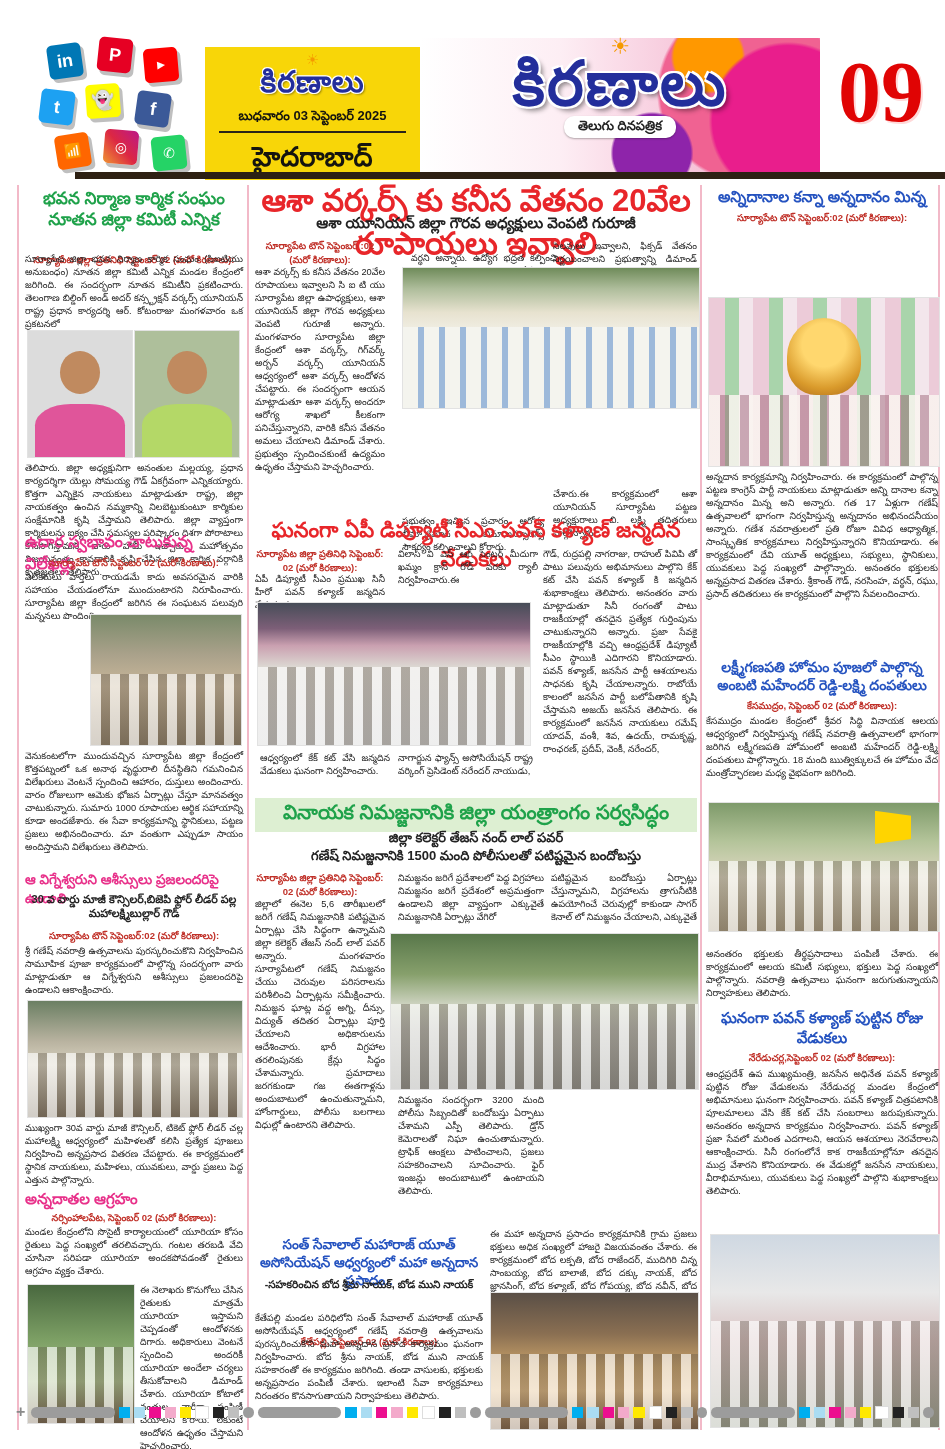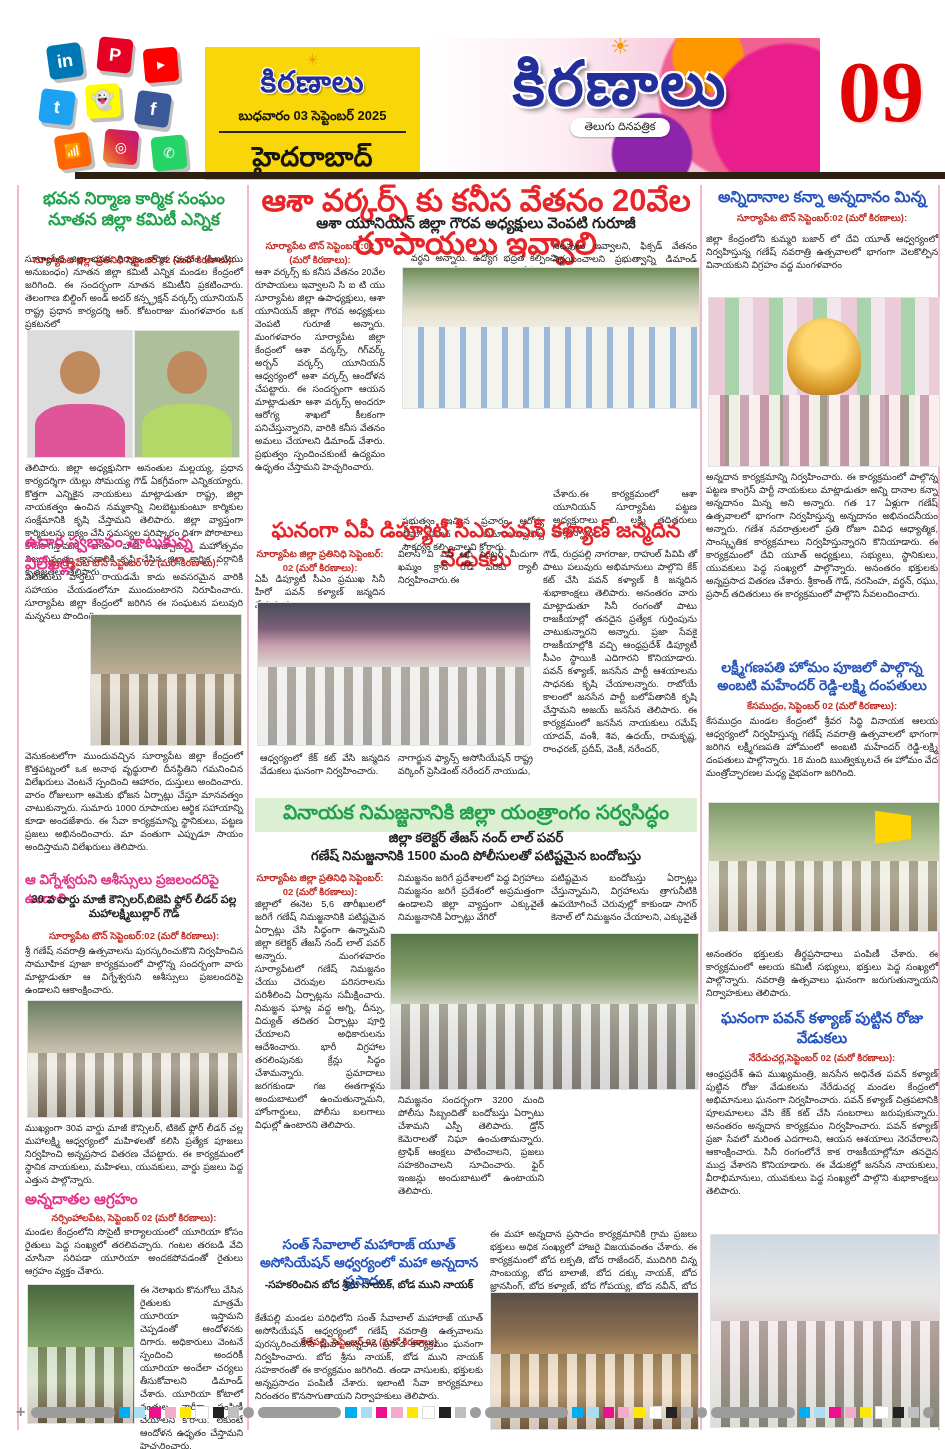--- a/index.html
+++ b/index.html
@@ -17,21 +17,21 @@
   .center-logo{background:
       radial-gradient(circle at 92% 62%, #e91e8c 0 20%, rgba(0,0,0,0) 21%),
       radial-gradient(circle at 72% 14%, #ff9800 0 11%, rgba(0,0,0,0) 12%),
       radial-gradient(circle at 58% 86%, #8e24aa 0 15%, rgba(0,0,0,0) 16%),
       radial-gradient(circle at 82% 40%, #f06292 0 26%, rgba(0,0,0,0) 27%),
       linear-gradient(90deg,#ffffff 0%,#fdeef4 35%,#f6c3d8 70%,#ef9ec4 100%);
     text-align:center;}
   .logo-main{font-size:62px;font-weight:800;color:#232e9b;letter-spacing:2px;line-height:64px;
     text-shadow:2px 2px 0 #fff,-2px -2px 0 #fff,2px -2px 0 #fff,-2px 2px 0 #fff,4px 4px 5px rgba(0,0,0,.45);}
   .tagline{display:inline-block;background:#ffffff;border-radius:10px;padding:2px 14px;
-    font-size:11px;font-weight:normal;color:#222;box-shadow:0 1px 2px rgba(0,0,0,.3);}
+    font-size:13px;font-weight:bold;color:#222;box-shadow:0 1px 2px rgba(0,0,0,.3);}
   .page-num{font-family:"Liberation Serif","DejaVu Serif",serif;font-size:86px;font-weight:bold;
     color:#e00404;line-height:100px;text-shadow:2px 2px 0 #ffd9d9;}
   .top-rule{background:#2d2013;height:7px;}
   
   .cube{position:absolute;width:34px;height:34px;border-radius:5px;color:#fff;font-weight:bold;
     font-size:18px;text-align:center;line-height:34px;box-shadow:3px 4px 0 rgba(0,0,0,.25);}
   
   .h-red{color:#e8262a;font-weight:800;text-align:center;}
   .h-green{color:#1fa24a;font-weight:800;text-align:center;}
   .h-pink{color:#e8318a;font-weight:800;text-align:left;}
@@ -178,21 +178,20 @@
 
   <div class="abs h-blue" style="left:255px;top:1236px;width:228px;font-size:13.5px;line-height:1.35;">సంత్ సేవాలాల్ మహారాజ్ యూత్ అసోసియేషన్ ఆధ్వర్యంలో మహా అన్నదాన ప్రసాదం..</div>
   <div class="abs subhead" style="left:255px;top:1278px;width:228px;font-size:10.5px;">-సహకరించిన బోద శ్రీను నాయక్, బోడ ముని నాయక్</div>
   <div class="abs dateline" style="left:255px;top:1336px;width:228px;">కేతేపల్లి, సెప్టెంబర్ 02 (మరో కిరణాలు)</div>
   <div class="abs body" style="left:255px;top:1312px;width:228px;height:116px;">కేతేపల్లి మండల పరిధిలోని సంత్ సేవాలాల్ మహారాజ్ యూత్ అసోసియేషన్ ఆధ్వర్యంలో గణేష్ నవరాత్రి ఉత్సవాలను పురస్కరించుకొని మహా అన్నదాన ప్రసాద కార్యక్రమం ఘనంగా నిర్వహించారు. బోద శ్రీను నాయక్, బోడ ముని నాయక్ సహకారంతో ఈ కార్యక్రమం జరిగింది. తండా వాసులకు, భక్తులకు అన్నప్రసాదం పంపిణీ చేశారు. ఇలాంటి సేవా కార్యక్రమాలు నిరంతరం కొనసాగుతాయని నిర్వాహకులు తెలిపారు.</div>
   <div class="abs body" style="left:490px;top:1228px;width:207px;height:60px;">ఈ మహా అన్నదాన ప్రసాదం కార్యక్రమానికి గ్రామ ప్రజలు భక్తులు అధిక సంఖ్యలో హాజరై విజయవంతం చేశారు. ఈ కార్యక్రమంలో బోద లక్పతి, బోద రాజేందర్, ముదిగిరి చిన్న సాంబయ్య, బోద బాలాజీ, బోద దక్కు నాయక్, బోద జ్ఞానసింగ్, బోద కళ్యాణ్, బోద గోపయ్య, బోద నవీన్, బోద సిద్దు, బోద చందు, తదితరులు పాల్గొన్నారు.</div>
   <div class="photo ph-food crowd" style="left:490px;top:1292px;width:207px;height:136px;"></div>
 
   <div class="abs h-blue" style="left:706px;top:188px;width:232px;font-size:15.5px;">అన్నిదానాల కన్నా అన్నదానం మిన్న</div>
   <div class="abs dateline" style="left:706px;top:212px;width:232px;">సూర్యాపేట టౌన్ సెప్టెంబర్:02 (మరో కిరణాలు):</div>
-  <div class="abs body" style="left:706px;top:233px;width:232px;height:60px;">జిల్లా కేంద్రంలోని కుమ్మరి బజార్ లో దేవి యూత్ ఆధ్వర్యంలో నిర్వహిస్తున్న గణేష్ నవరాత్రి ఉత్సవాలలో భాగంగా వెలకొల్పిన వినాయకుని విగ్రహం వద్ద మంగళవారం</div>
   <div class="photo ph-idol" style="left:708px;top:297px;width:230px;height:168px;"></div>
   <div class="abs body" style="left:706px;top:471px;width:232px;height:182px;">అన్నదాన కార్యక్రమాన్ని నిర్వహించారు. ఈ కార్యక్రమంలో పాల్గొన్న పట్టణ కాంగ్రెస్ పార్టీ నాయకులు మాట్లాడుతూ అన్ని దానాల కన్నా అన్నదానం మిన్న అని అన్నారు. గత 17 ఏళ్లుగా గణేష్ ఉత్సవాలలో భాగంగా నిర్వహిస్తున్న అన్నదానం అభినందనీయం అన్నారు. గణేశ నవరాత్రులలో ప్రతి రోజూ వివిధ ఆధ్యాత్మిక, సాంస్కృతిక కార్యక్రమాలు నిర్వహిస్తున్నారని కొనియాడారు. ఈ కార్యక్రమంలో దేవి యూత్ అధ్యక్షులు, సభ్యులు, స్థానికులు, యువకులు పెద్ద సంఖ్యలో పాల్గొన్నారు. అనంతరం భక్తులకు అన్నప్రసాద వితరణ చేశారు. శ్రీకాంత్ గౌడ్, నరసింహ, వర్ధన్, రఘు, ప్రసాద్ తదితరులు ఈ కార్యక్రమంలో పాల్గొని సేవలందించారు.</div>
 
   <div class="abs h-blue" style="left:706px;top:658px;width:232px;font-size:14px;line-height:1.3;">లక్ష్మీగణపతి హోమం పూజలో పాల్గొన్న అంబటి మహేందర్ రెడ్డి-లక్ష్మి దంపతులు</div>
   <div class="abs dateline" style="left:706px;top:700px;width:232px;">కేసముద్రం, సెప్టెంబర్ 02 (మరో కిరణాలు):</div>
   <div class="abs body" style="left:706px;top:715px;width:232px;height:84px;">కేసముద్రం మండల కేంద్రంలో శ్రీవర సిద్ధి వినాయక ఆలయ ఆధ్వర్యంలో నిర్వహిస్తున్న గణేష్ నవరాత్రి ఉత్సవాలలో భాగంగా జరిగిన లక్ష్మీగణపతి హోమంలో అంబటి మహేందర్ రెడ్డి-లక్ష్మి దంపతులు పాల్గొన్నారు. 18 మంది ఋత్విక్కులచే ఈ హోమం వేద మంత్రోచ్ఛారణల మధ్య వైభవంగా జరిగింది.</div>
   <div class="photo ph-flag crowd" style="left:708px;top:802px;width:230px;height:128px;"></div>
   <div class="abs body" style="left:706px;top:936px;width:232px;height:68px;margin-top:12px;">అనంతరం భక్తులకు తీర్థప్రసాదాలు పంపిణీ చేశారు. ఈ కార్యక్రమంలో ఆలయ కమిటీ సభ్యులు, భక్తులు పెద్ద సంఖ్యలో పాల్గొన్నారు. నవరాత్రి ఉత్సవాలు ఘనంగా జరుగుతున్నాయని నిర్వాహకులు తెలిపారు.</div>
 
   <div class="abs h-blue" style="left:706px;top:1008px;width:232px;font-size:15px;line-height:1.3;">ఘనంగా పవన్ కళ్యాణ్ పుట్టిన రోజు వేడుకలు</div>

